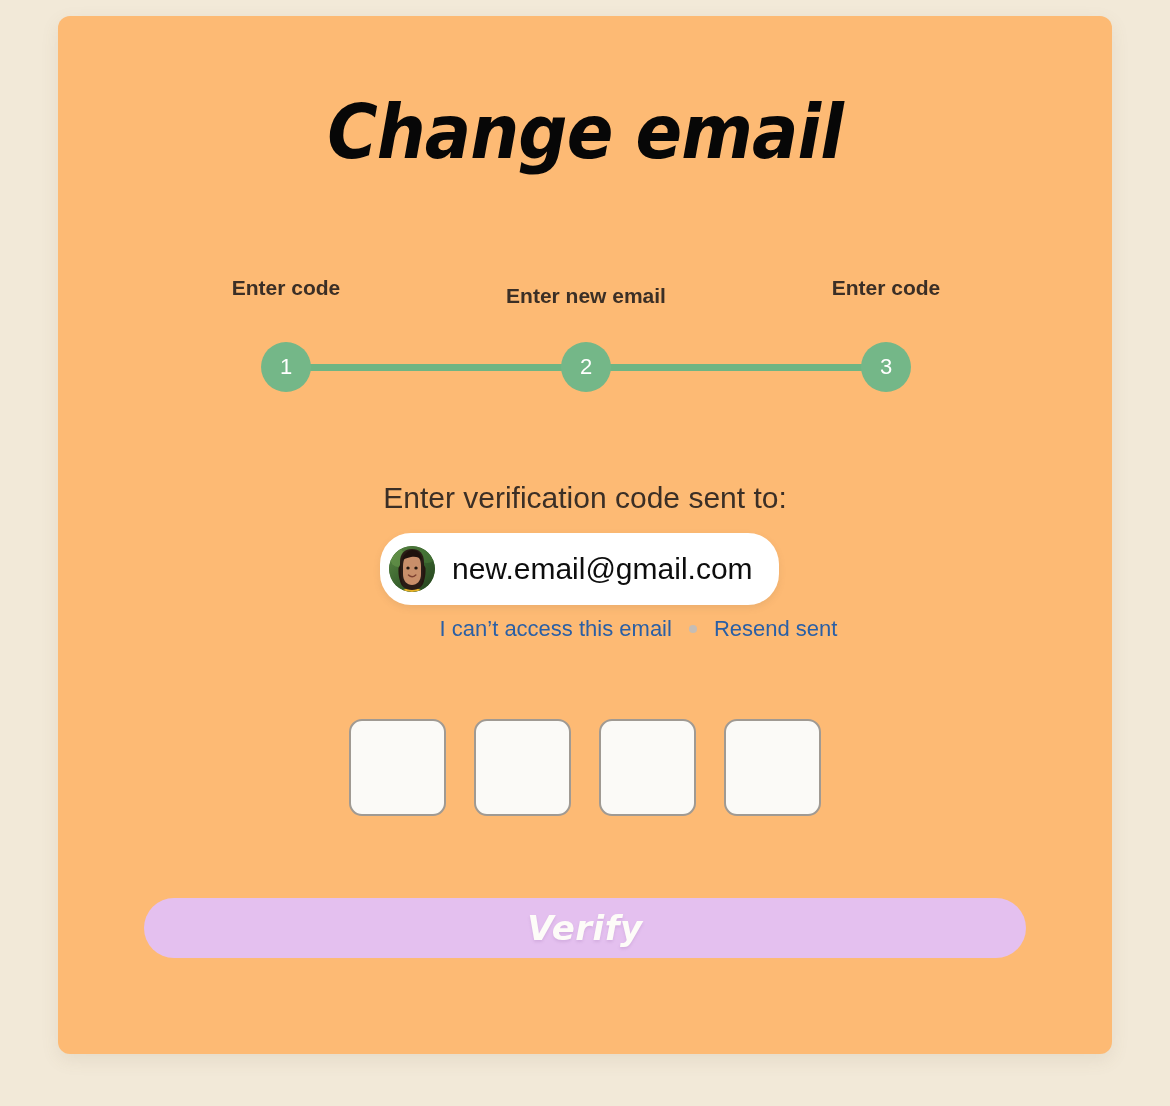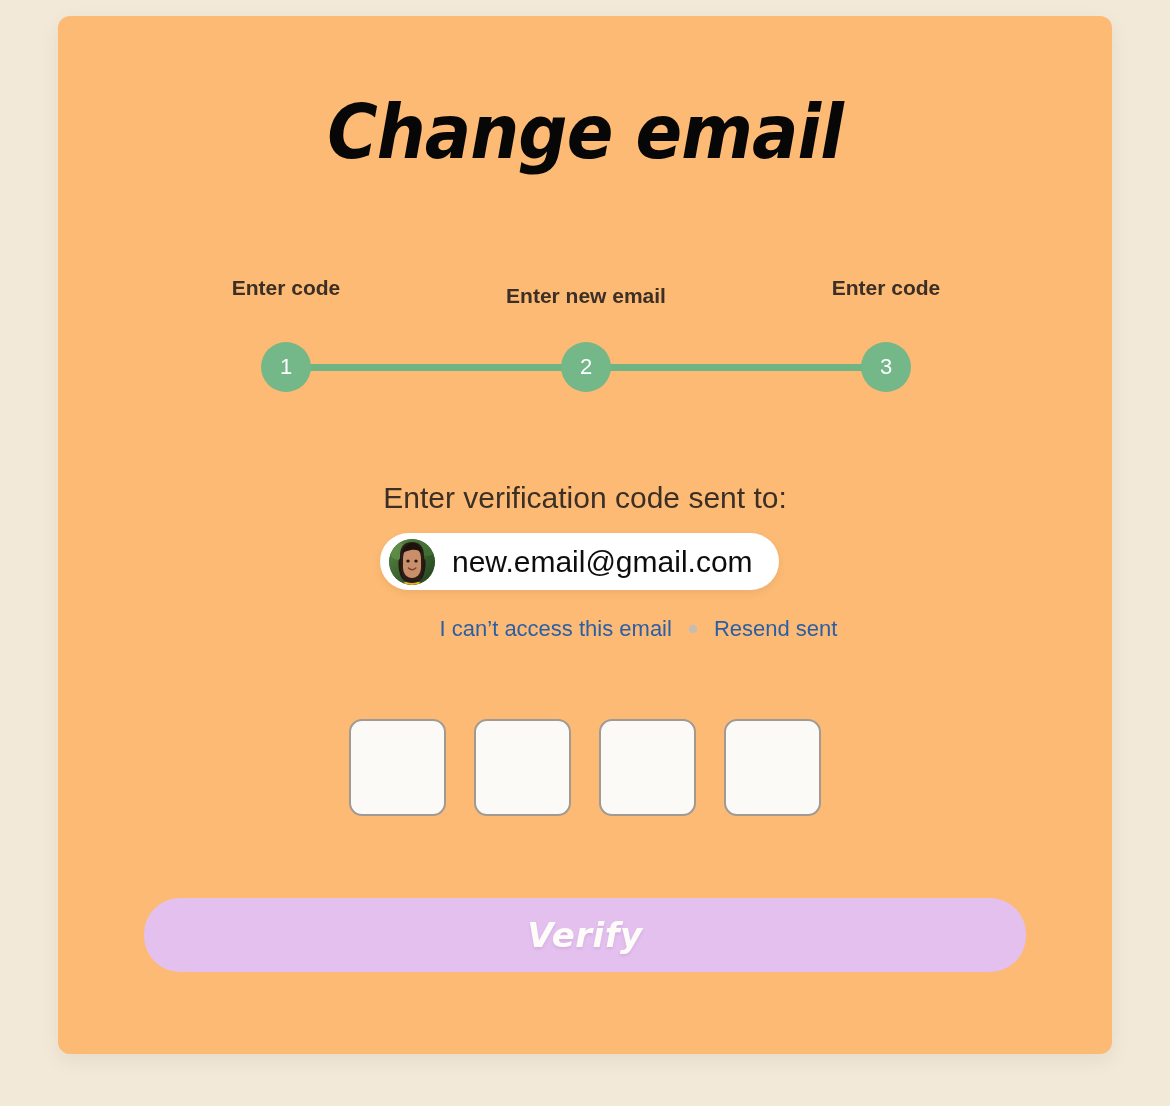--- a/index.html
+++ b/index.html
@@ -112,21 +112,21 @@
     font-size: 30px;
     color: #3b2f26;
     margin-top: 17px;
   }
 
   
   .email-pill {
     position: absolute;
     left: 322px;
     top: 517px;
-    height: 57px;
+    height: 72px;
     padding: 0 26px 0 9px;
     background: #ffffff;
     border-radius: 31px;
     display: inline-flex;
     align-items: center;
     gap: 17px;
     box-shadow: 0 3px 7px rgba(120, 100, 70, 0.13);
   }
 
   .avatar {
@@ -195,21 +195,21 @@
     font-family: "Liberation Sans", sans-serif;
     outline: none;
   }
 
   
   .verify-btn {
     position: absolute;
     left: 86px;
     top: 882px;
     width: 882px;
-    height: 74px;
+    height: 60px;
     border: none;
     border-radius: 36px;
     background: #e4c0ef;
     color: #fdfcf8;
     font-family: "DejaVu Sans", sans-serif;
     font-size: 34px;
     font-weight: bold;
     font-style: italic;
     letter-spacing: 0.5px;
     cursor: pointer;

